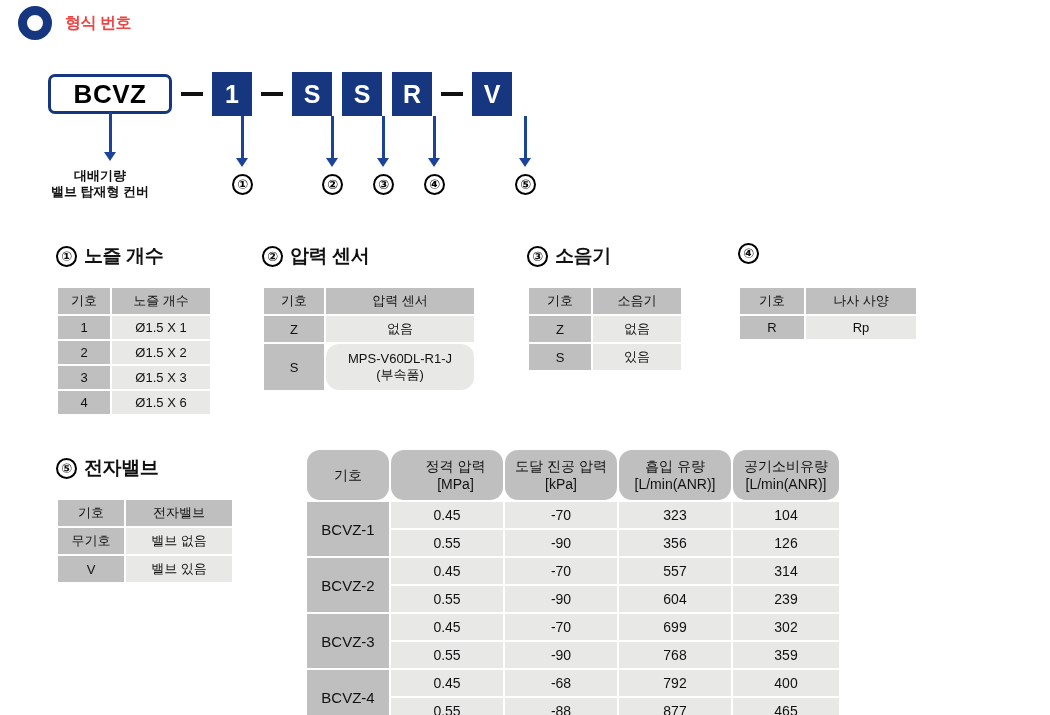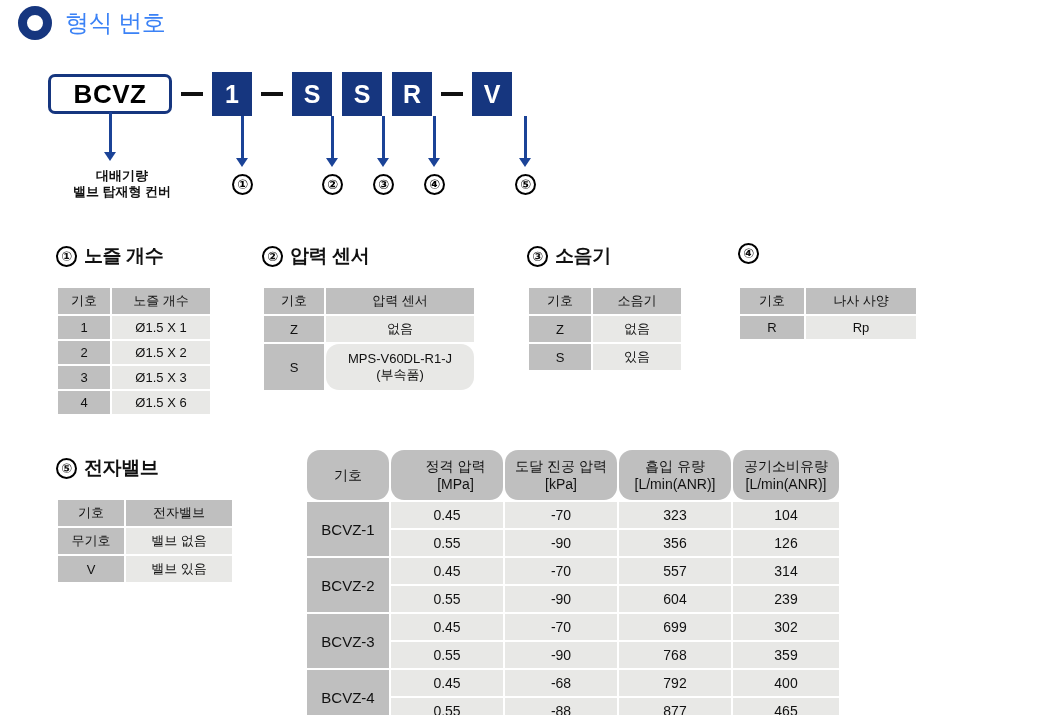--- a/index.html
+++ b/index.html
@@ -24,24 +24,24 @@
     gap: 13px;
   }
   .ring-icon {
     width: 34px;
     height: 34px;
     border-radius: 50%;
     border: 9px solid #16367f;
     background: #ffffff;
   }
   .page-title {
-    font-size: 24px;
-    font-weight: normal;
+    font-size: 16px;
+    font-weight: bold;
     letter-spacing: -0.5px;
-    color: #3b82f6;
+    color: #ef4444;
   }
 
   
   .model-code {
     position: absolute;
     left: 48px;
     top: 72px;
     display: flex;
     align-items: center;
   }
@@ -184,21 +184,21 @@
   <div class="gap-sm"></div>
   <div class="code-sq">S</div>
   <div class="gap-sm"></div>
   <div class="code-sq">R</div>
   <div class="dash"></div>
   <div class="code-sq">V</div>
 </div>
 
 <div class="callout" style="left:109px; top:112px; height:42px;"></div>
 <div class="arrowhead" style="left:104px; top:152px;"></div>
-<div class="lead-label" style="left:22px; top:168px; width:200px;">대배기량
+<div class="lead-label" style="left:0; top:168px; width:200px;">대배기량
 밸브 탑재형 컨버</div>
 
 <div class="callout" style="left:241px; top:116px; height:44px;"></div>
 <div class="arrowhead" style="left:236px; top:158px;"></div>
 <div class="circ-num" style="left:232px; top:174px;">①</div>
 
 <div class="callout" style="left:331px; top:116px; height:44px;"></div>
 <div class="arrowhead" style="left:326px; top:158px;"></div>
 <div class="circ-num" style="left:322px; top:174px;">②</div>
 

